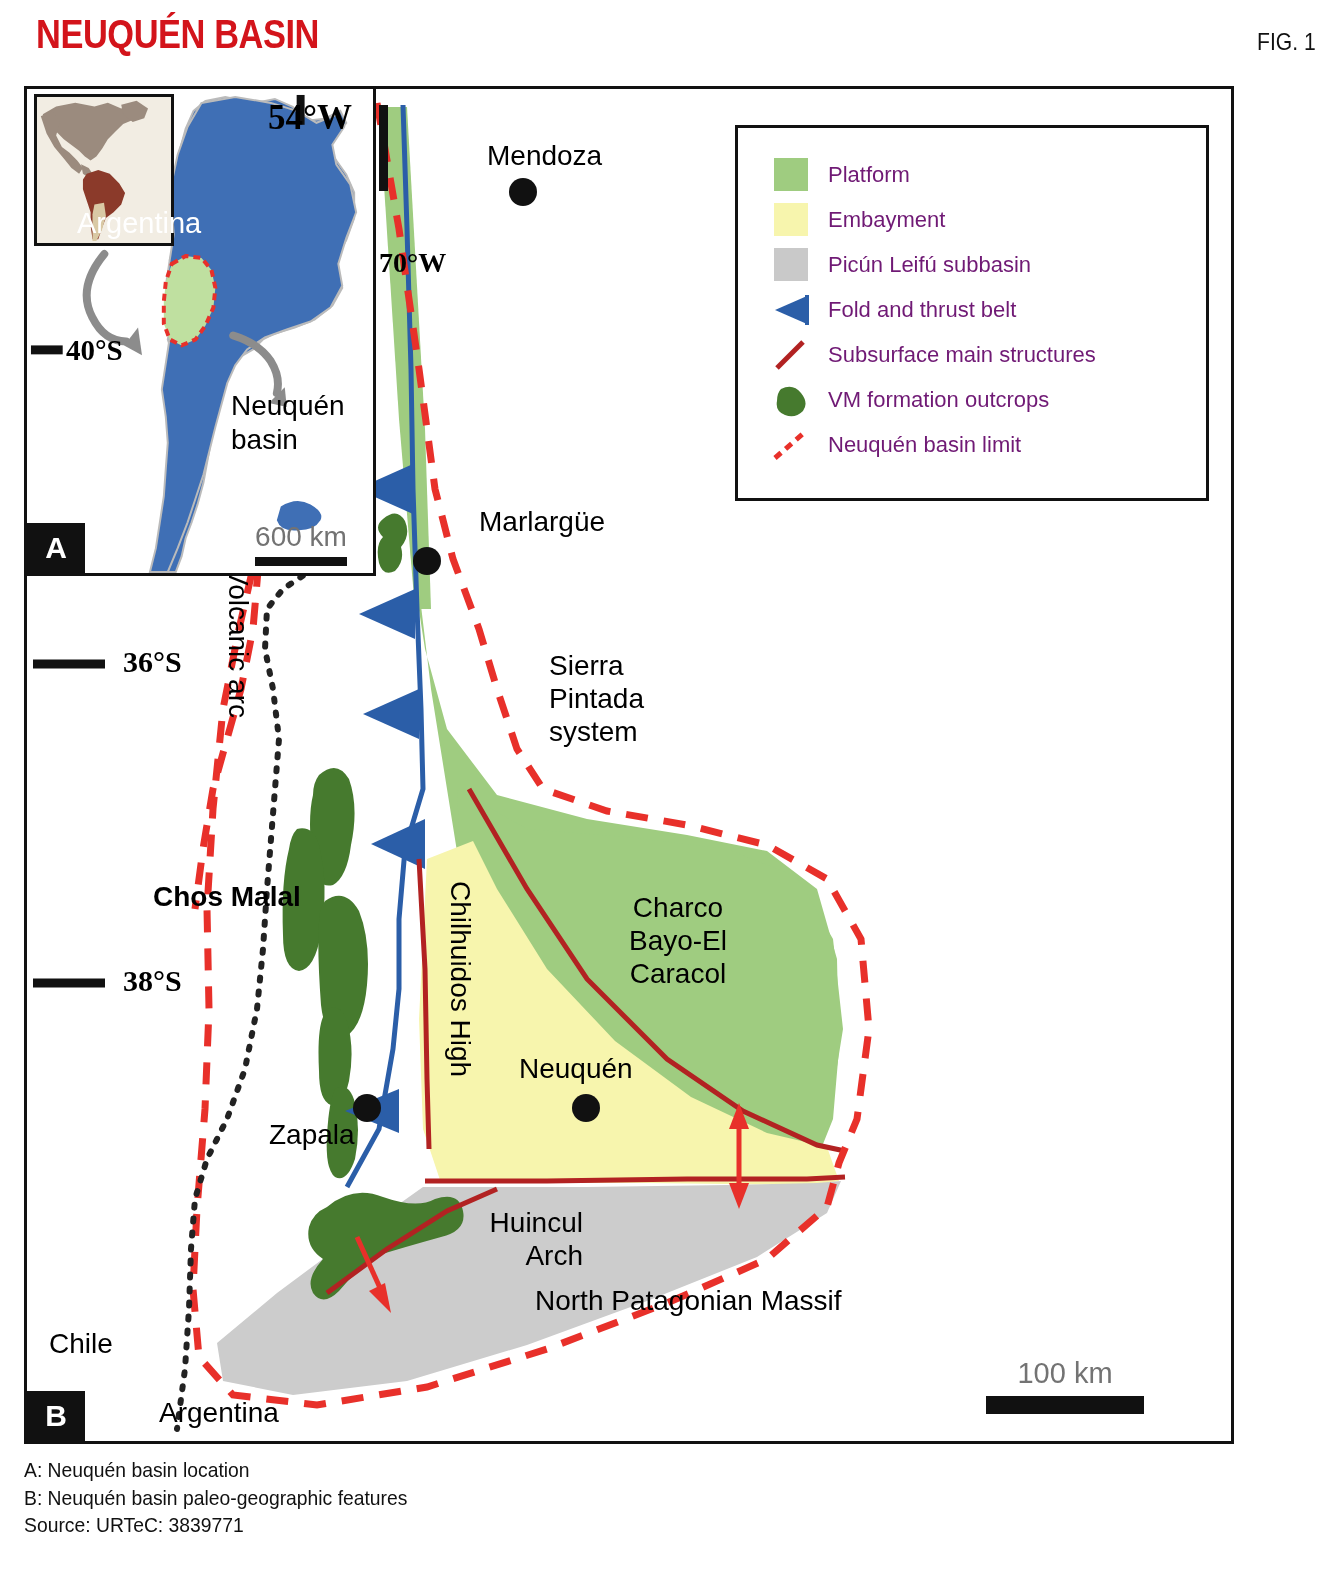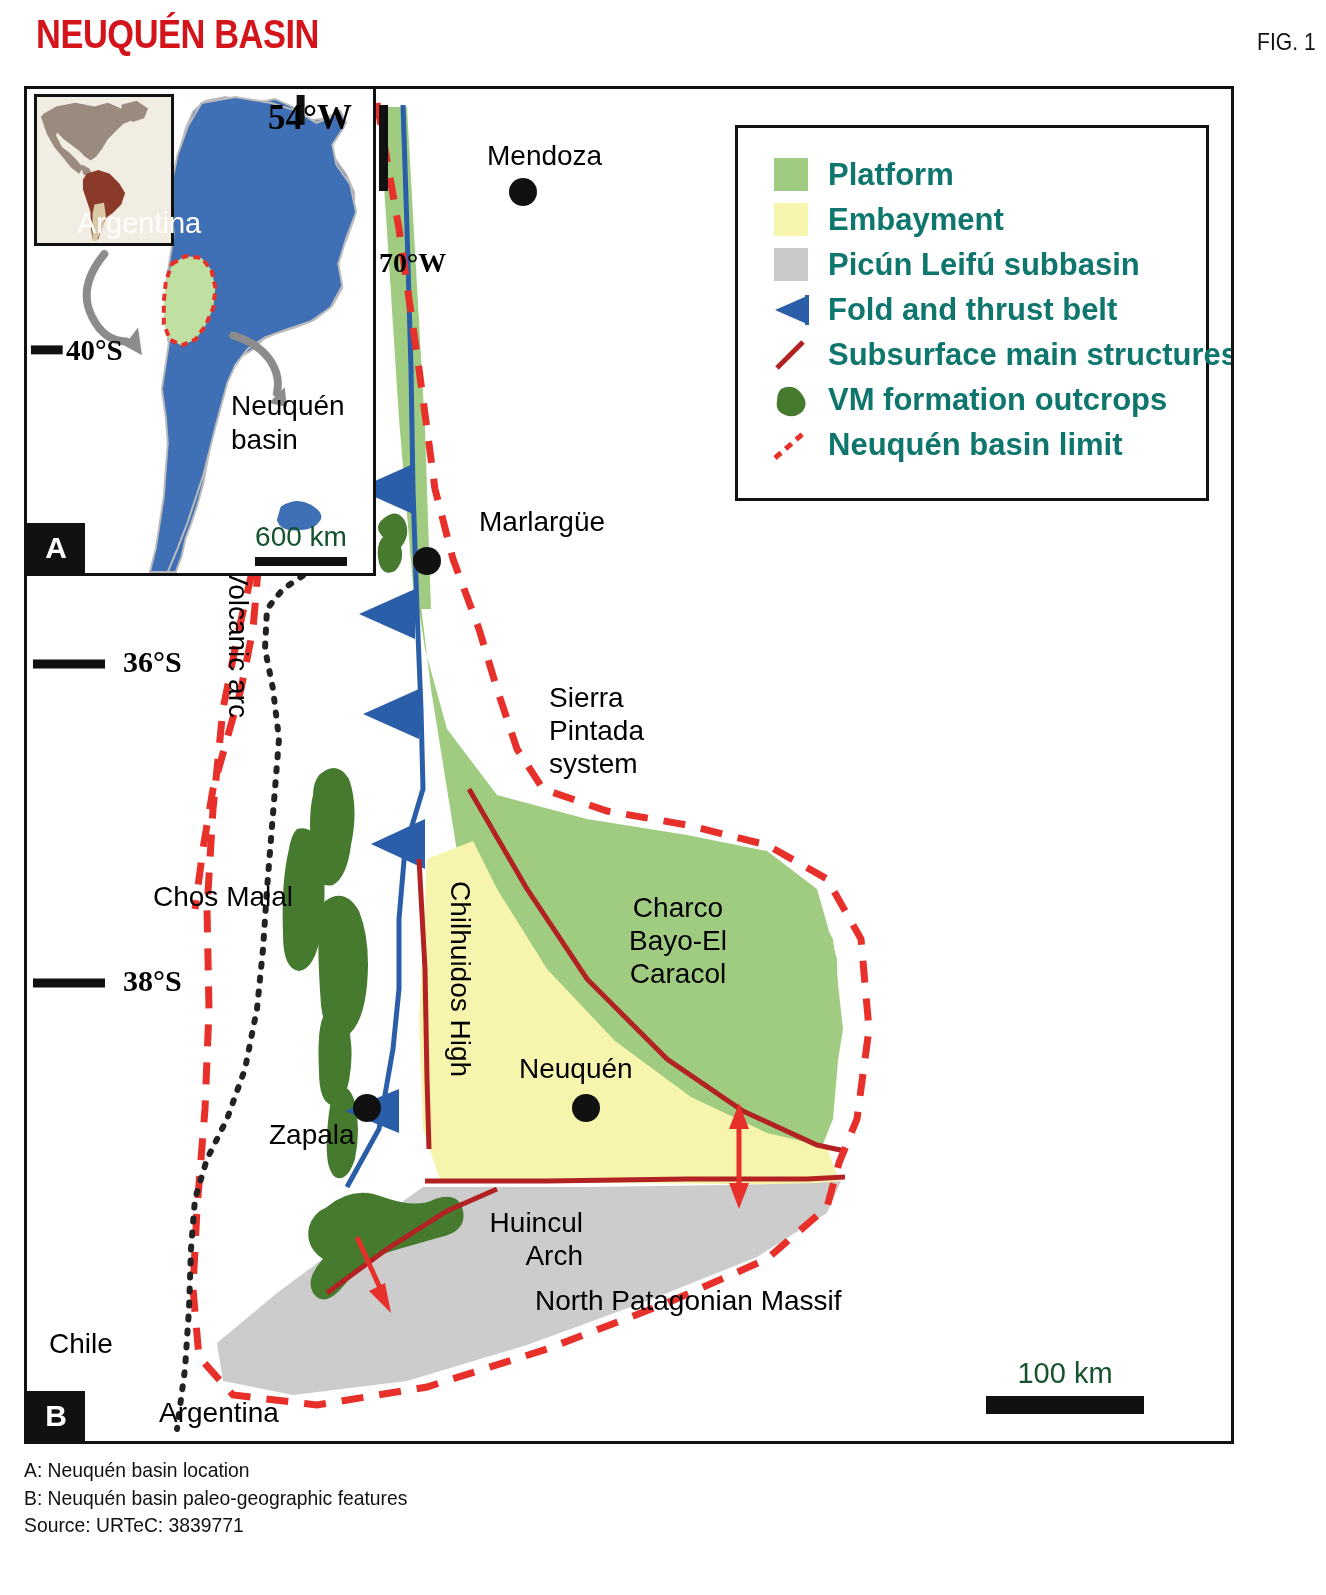--- a/index.html
+++ b/index.html
@@ -147,30 +147,29 @@
     width: 46px;
     min-width: 46px;
     height: 34px;
     margin-right: 14px;
     display: flex;
     align-items: center;
     justify-content: center;
   }
   .sw-box { width: 34px; height: 33px; }
   .legend-text {
-    font-size: 31px;
-    color: #0f766e;
+    font-size: 22px;
+    color: #701a75;
     font-family: "Liberation Sans", sans-serif;
     white-space: nowrap;
-    font-weight: bold;
   }
 
   
   .scale-wrap { position: absolute; text-align: center; }
-  .scale-text { font-family: "Liberation Sans", sans-serif; color: #14532d; }
+  .scale-text { font-family: "Liberation Sans", sans-serif; color: #737373; }
   .scale-bar { background: #111; }
 
   
   #caption {
     position: absolute;
     left: 24px; top: 1456px;
     font-family: "Liberation Sans Narrow", "Liberation Sans", sans-serif;
     font-size: 21px;
     color: #111;
     line-height: 1.32;
@@ -300,27 +299,27 @@
     <circle cx="340" cy="1019" r="14" fill="#111"></circle>
     <circle cx="559" cy="1019" r="14" fill="#111"></circle>
   </svg>
 
   <div class="maplabel serif-coord" style="left:352px; top:157px; font-family:'Liberation Serif',serif; font-weight:bold; font-size:28px;">70°W</div>
   <div class="maplabel serif-coord" style="left:96px; top:555px; font-family:'Liberation Serif',serif; font-weight:bold; font-size:30px;">36°S</div>
   <div class="maplabel serif-coord" style="left:96px; top:874px; font-family:'Liberation Serif',serif; font-weight:bold; font-size:30px;">38°S</div>
 
   <div class="maplabel rot90" style="left:228px; top:478px;">Volcanic arc</div>
 
-  <div class="maplabel multi" style="left:522px; top:560px; width:170px; text-align:left;margin-top:32px;">
+  <div class="maplabel multi" style="left:522px; top:560px; width:170px; text-align:left;">
     <div>Sierra</div>
     <div>Pintada</div>
     <div>system</div>
   </div>
 
-  <div class="maplabel" style="left:126px; top:791px;">Chos Malal</div>
+  <div class="maplabel" style="left:126px; top:791px;font-weight:bold;">Chos Malal</div>
 
   <div class="maplabel rot90" style="left:450px; top:792px;">Chilhuidos High</div>
 
   <div class="maplabel multi" style="left:556px; top:802px; width:190px; text-align:center;">
     <div>Charco</div>
     <div>Bayo-El</div>
     <div>Caracol</div>
   </div>
 
   <div class="maplabel multi" style="left:396px; top:1117px; width:160px; text-align:right;">

